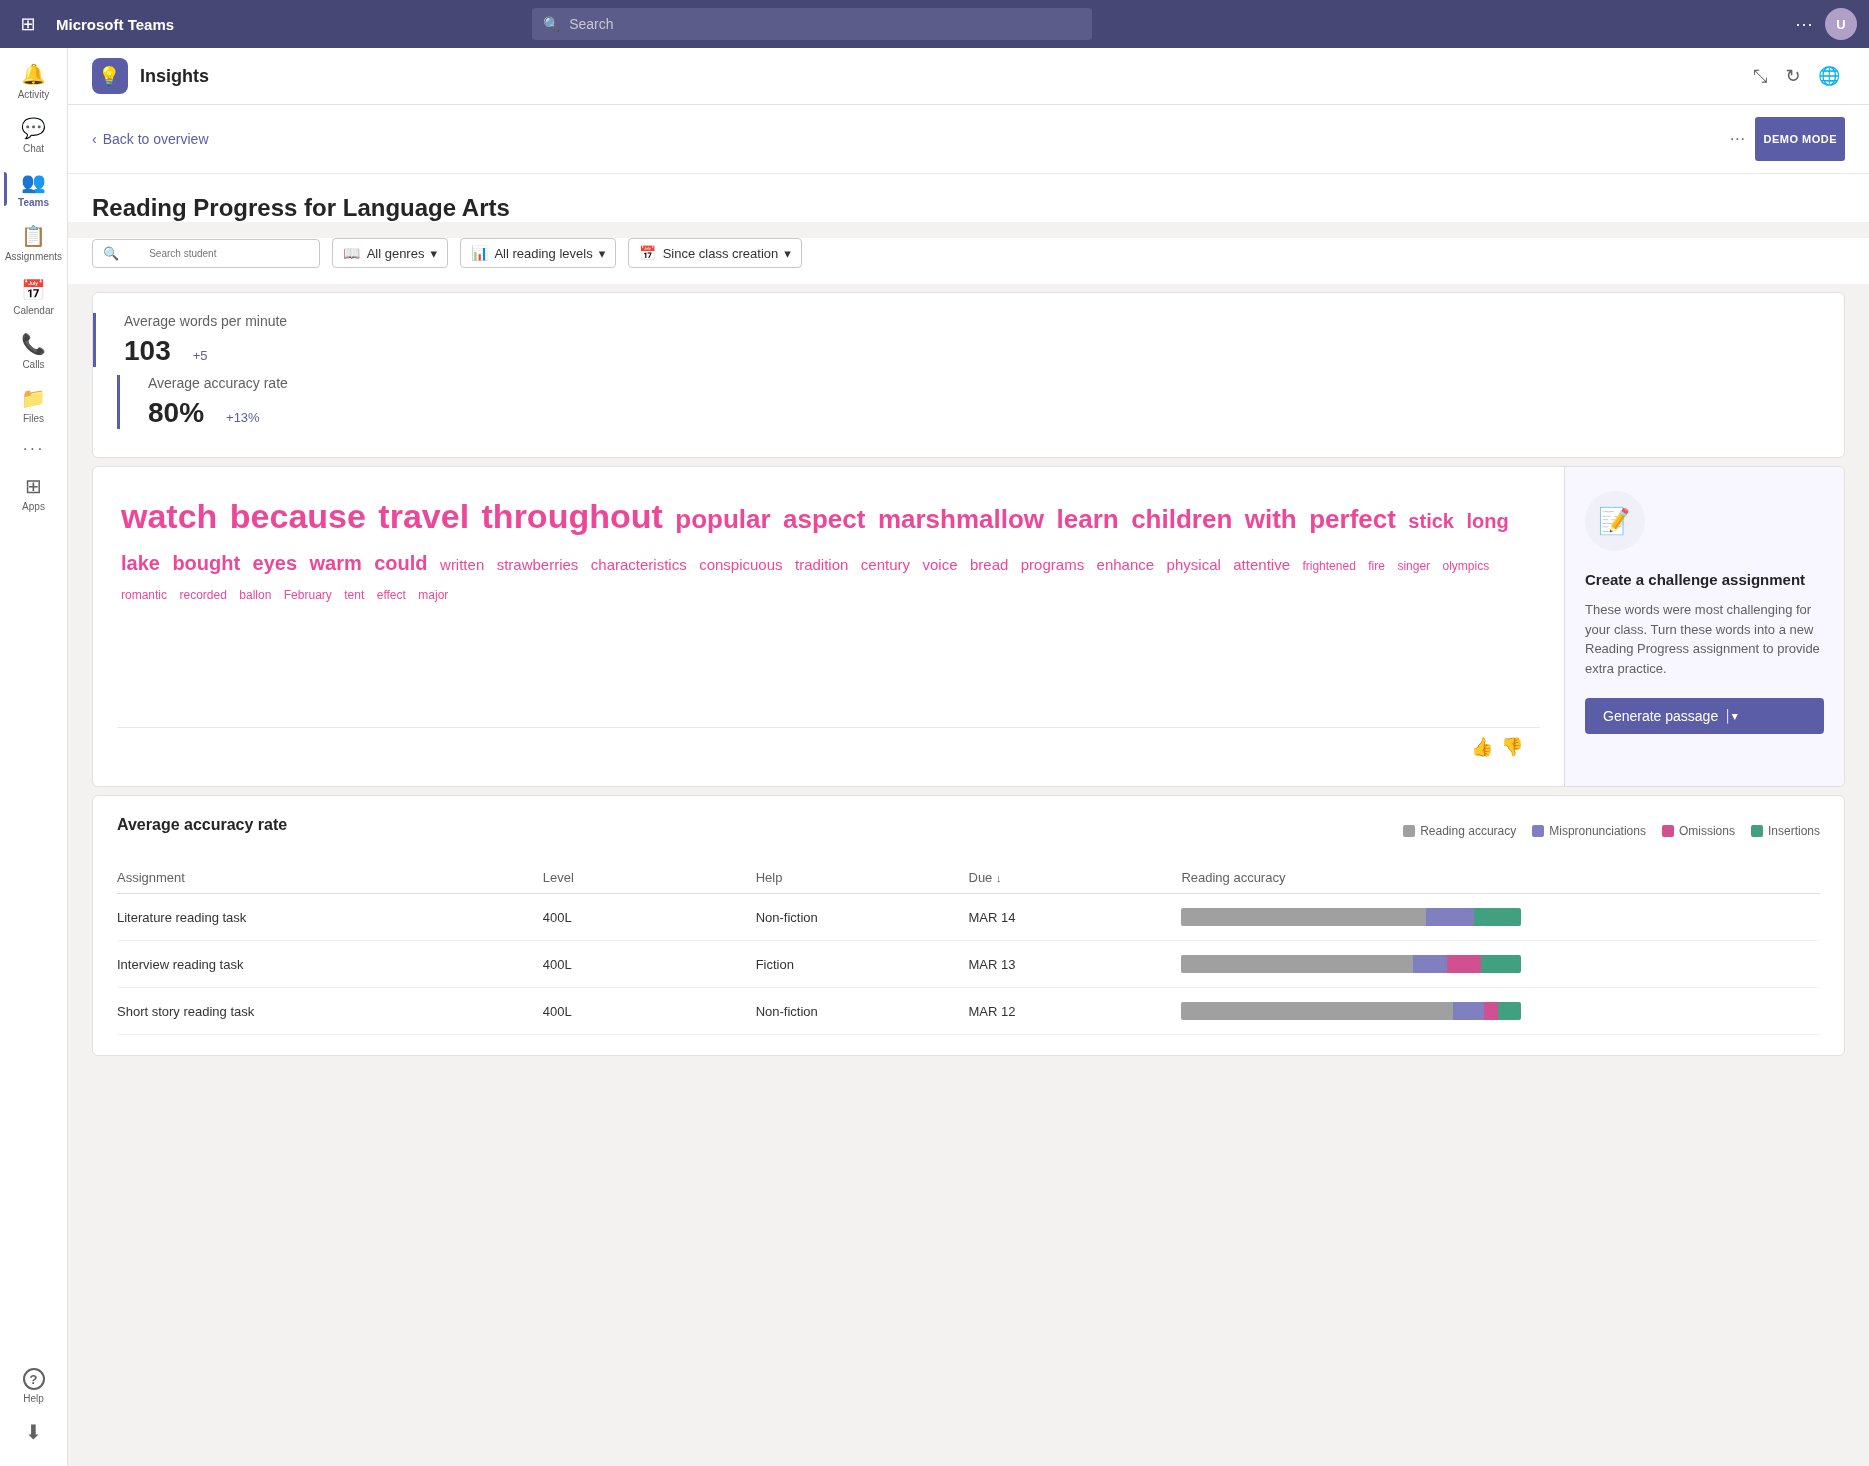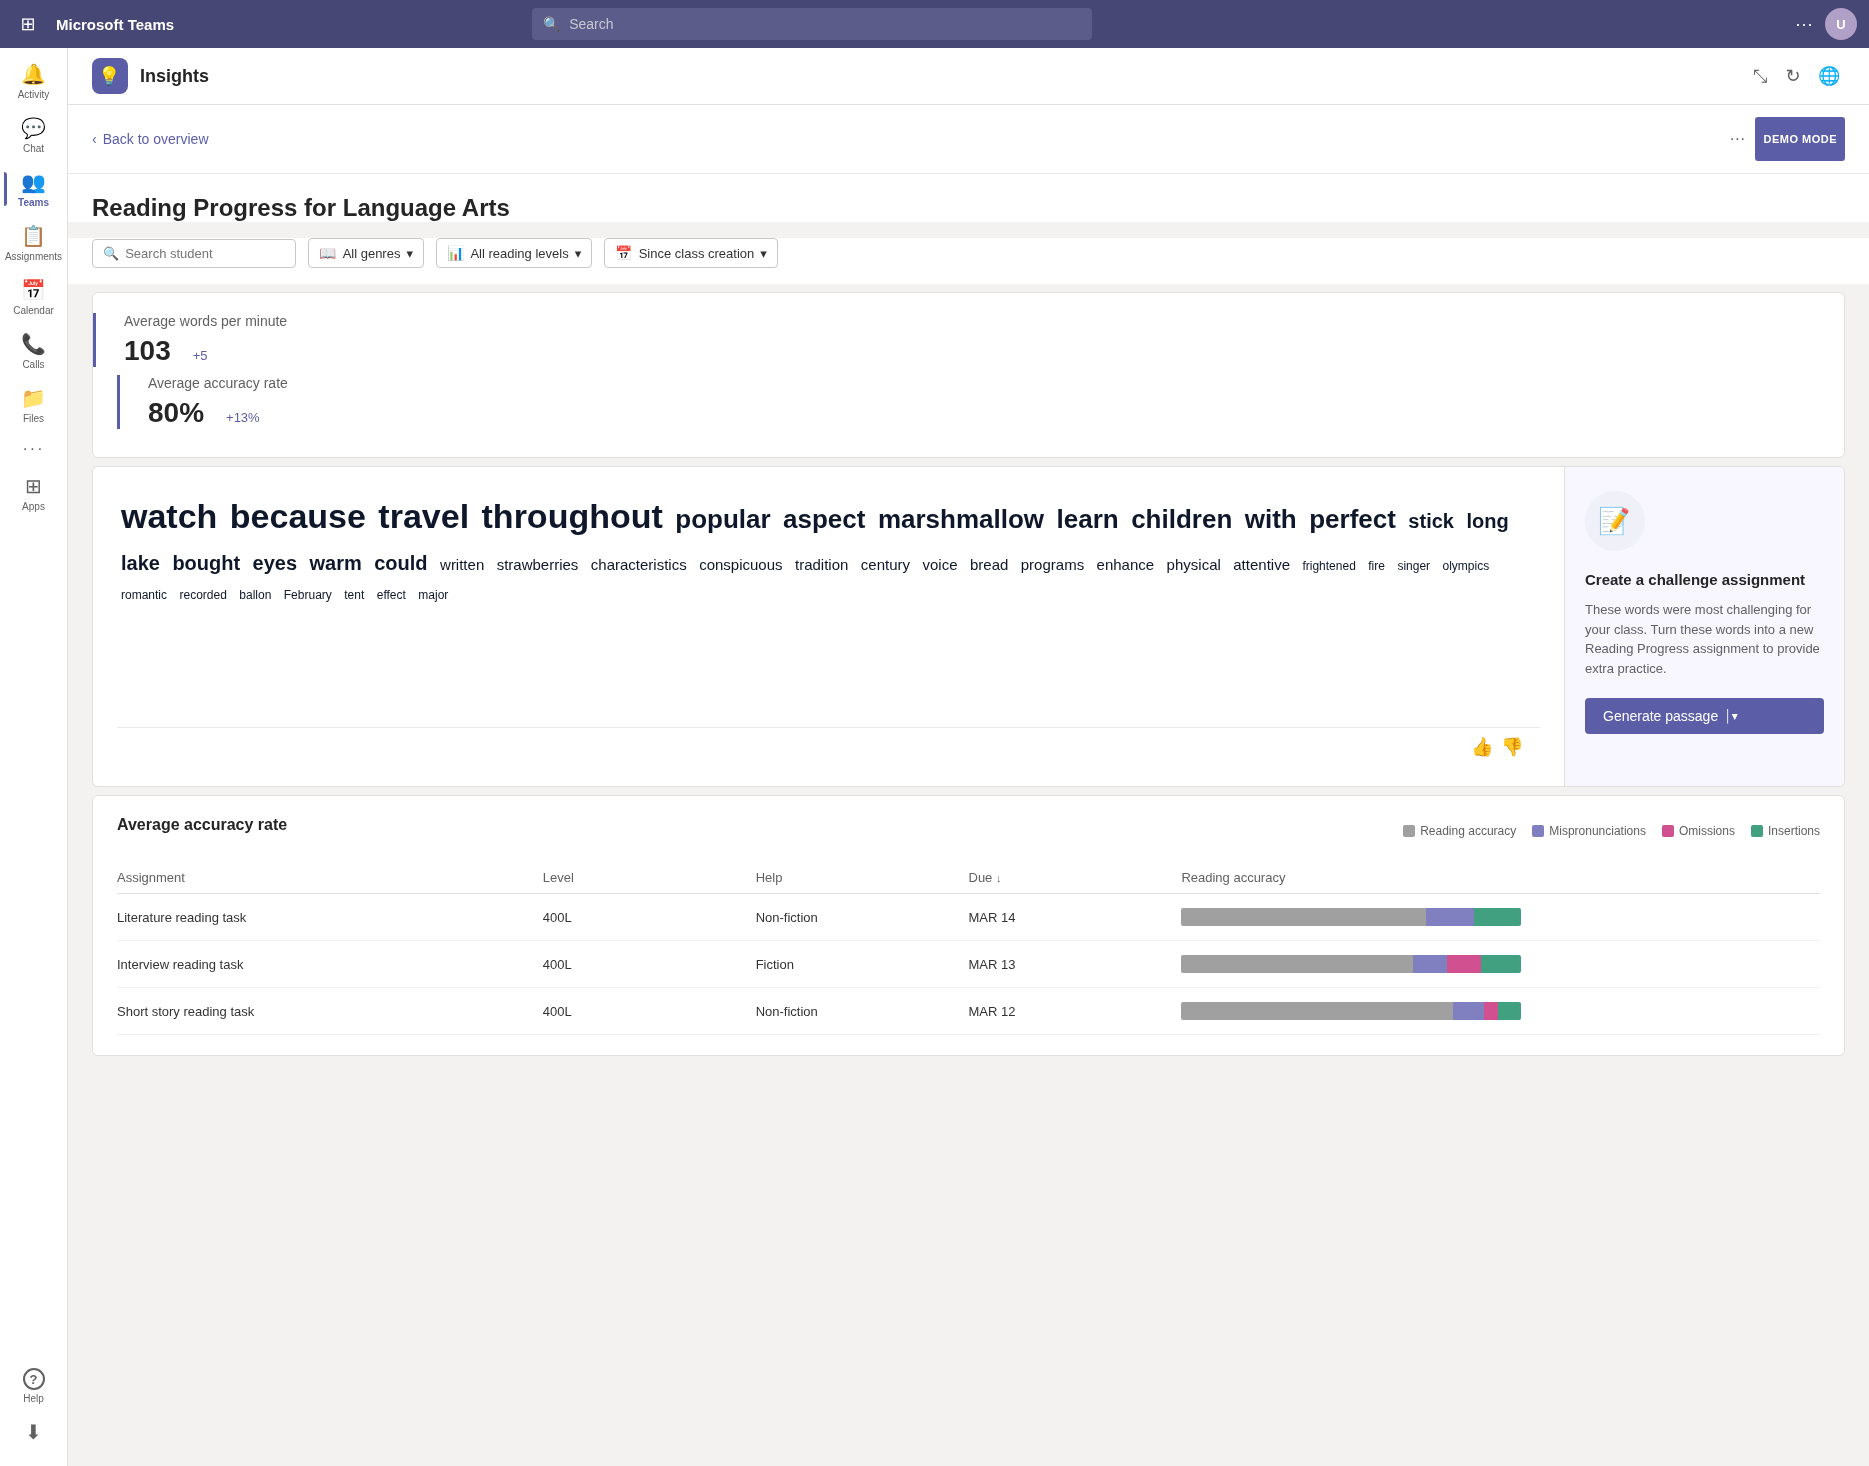--- a/index.html
+++ b/index.html
@@ -161,21 +161,21 @@
     .search-input-wrapper {
       border: 1px solid #c8c8c8;
       border-radius: 4px;
       padding: 6px 10px;
       display: flex;
       align-items: center;
       gap: 6px;
       background: #fff;
     }
     .search-input-wrapper input {
-      border: none; outline: none; font-size: 13px; color: #333; width: 160px;
+      border: none; outline: none; font-size: 10px; color: #333; width: 160px; margin-left: 24px;
     }
     .filter-btn {
       border: 1px solid #c8c8c8;
       border-radius: 4px;
       padding: 6px 10px;
       background: #fff;
       cursor: pointer;
       display: flex;
       align-items: center;
       gap: 6px;
@@ -229,21 +229,21 @@
     }
     .section-title { font-size: 16px; font-weight: 600; color: #252525; margin-bottom: 12px; }
     .word-cloud {
       position: relative;
       width: 100%;
       min-height: 240px;
       line-height: 1.6;
     }
     .word {
       display: inline-block;
-      color: #0f172a;
+      color: #ec4899;
       cursor: pointer;
       padding: 2px 4px;
       font-weight: 400;
       text-align: right;
     }
     .w-xl { font-size: 34px; font-weight: 700; }
     .w-lg { font-size: 26px; font-weight: 600; }
     .w-md { font-size: 20px; font-weight: 700; }
     .w-sm { font-size: 15px; font-weight: 400; }
     .w-xs { font-size: 12px; font-weight: 400; }

